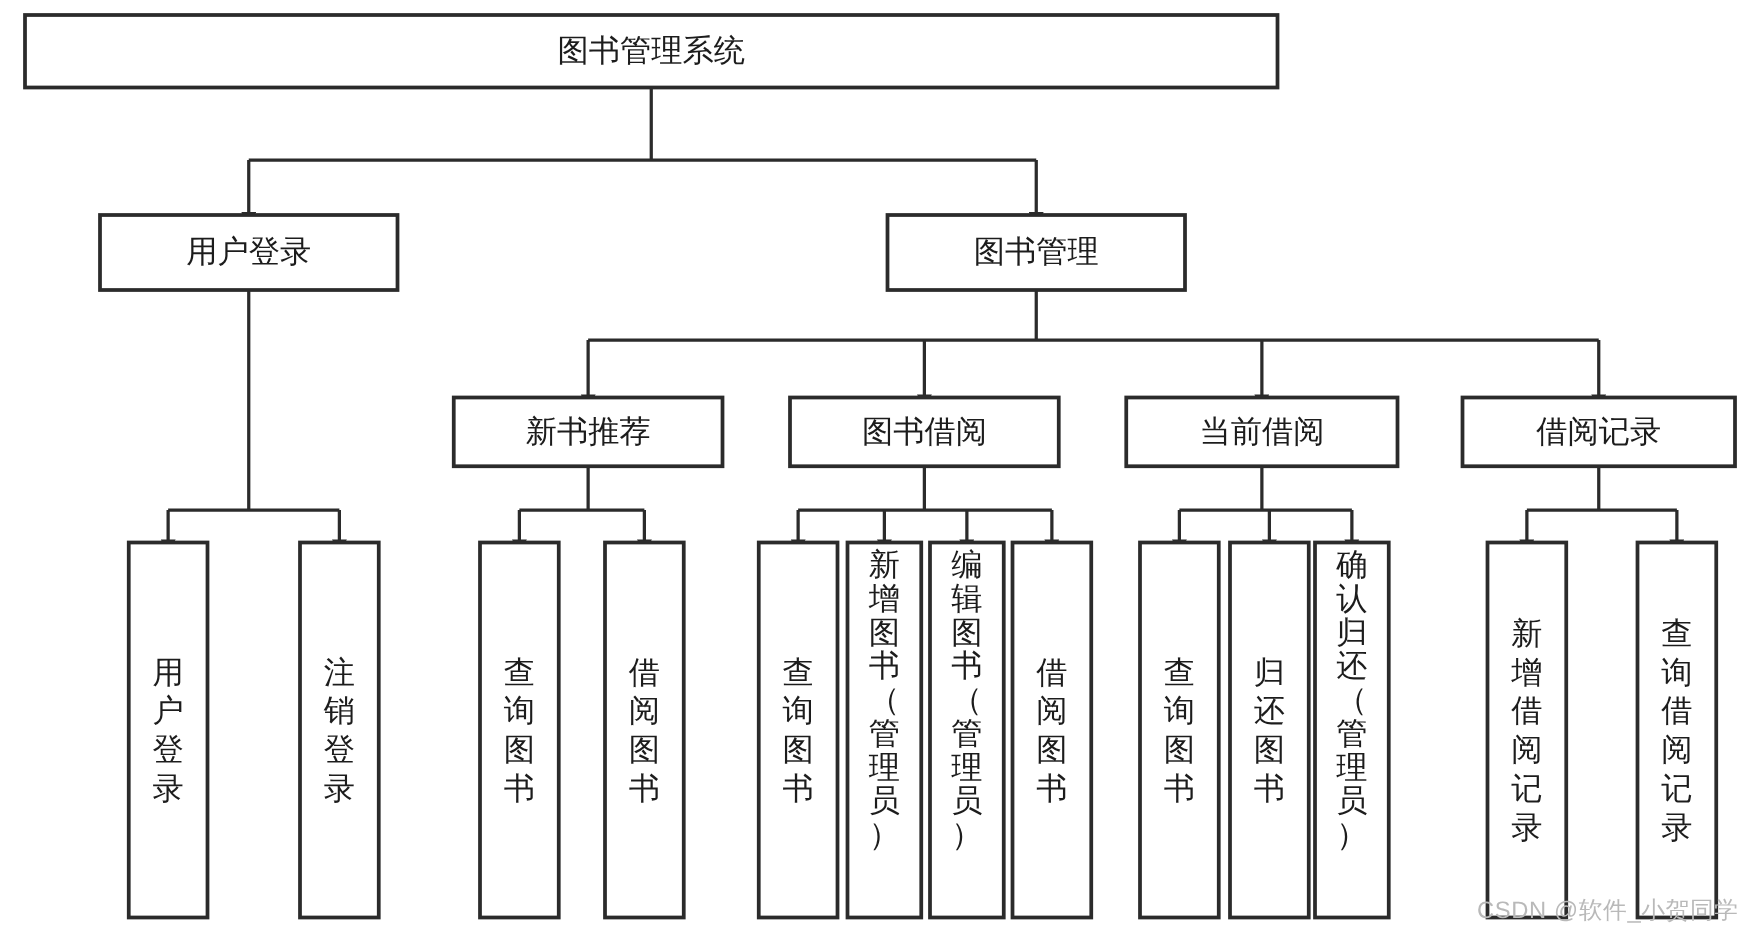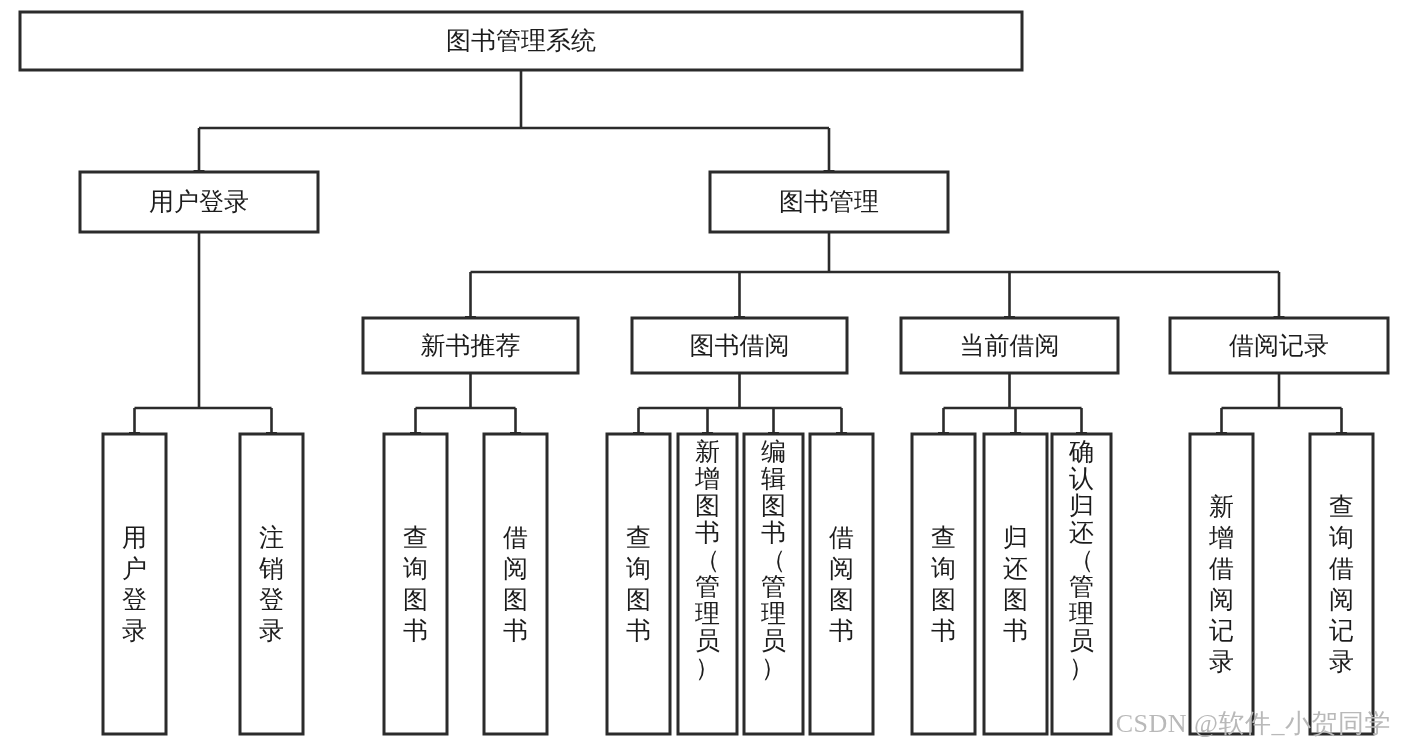--- a/index.html
+++ b/index.html
@@ -47,22 +47,22 @@
   .node-label-vertical {
     fill: #1c1c1c;
     font-family: "DejaVu Sans", "Liberation Sans", sans-serif;
     font-size: 25px;
     text-anchor: middle;
   }
   .watermark-text {
     position: absolute;
     right: 14px;
     bottom: 6px;
-    font-family: Liberation Serif, serif;
-    font-size: 26px;
+    font-family: Liberation Sans, sans-serif;
+    font-size: 19px;
     color: #b9b9b9;
     letter-spacing: 0.5px;
     white-space: nowrap;
     pointer-events: none;
   }
 </style>
 </head>
 <body>
 
 <div id="diagram-root">

